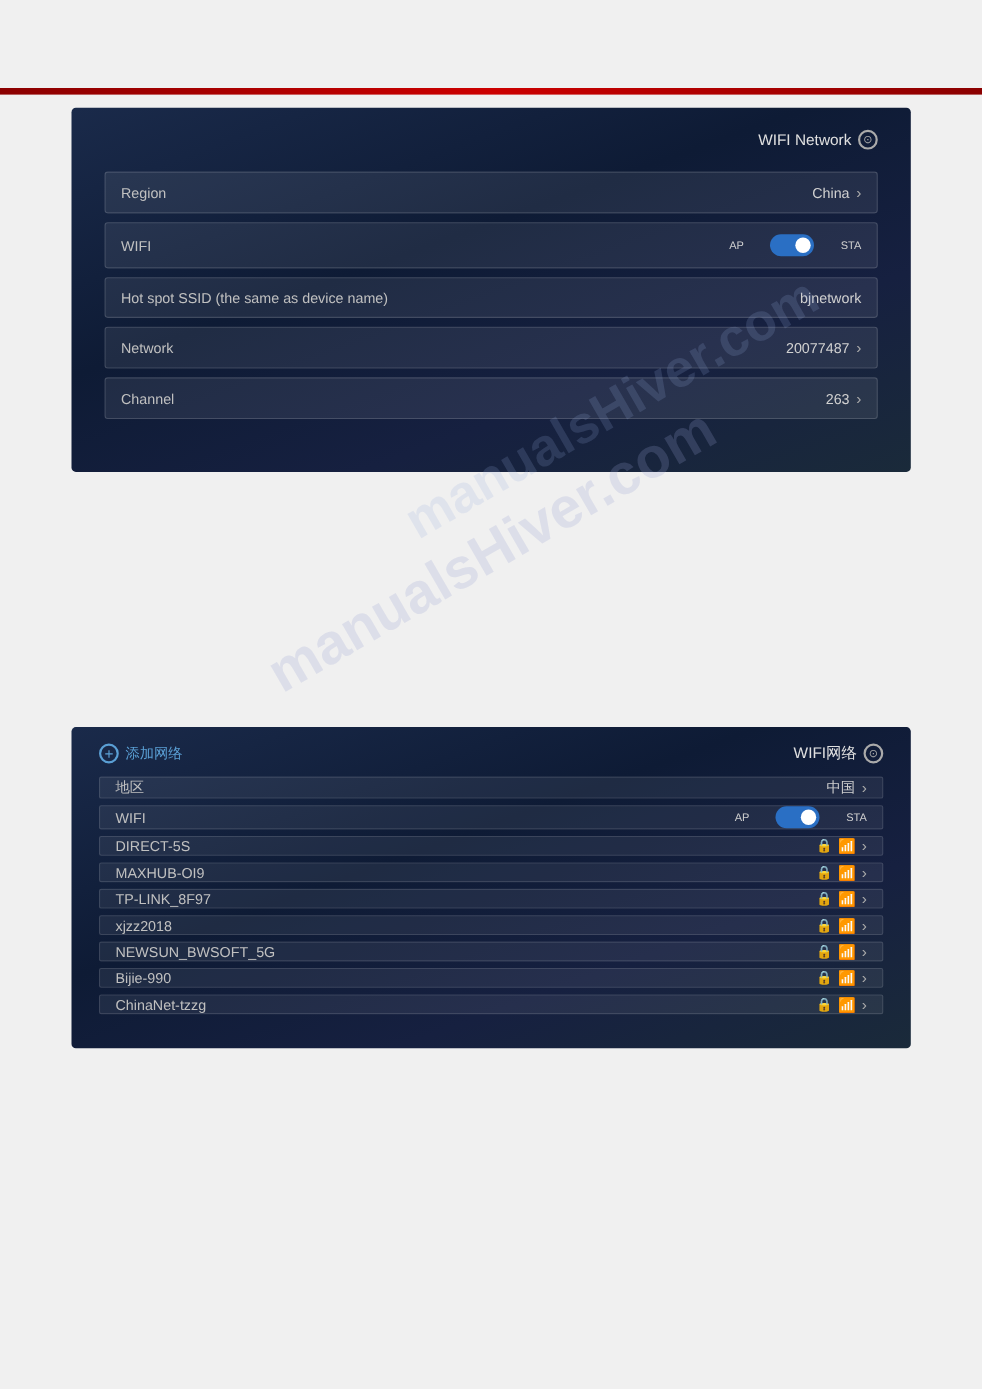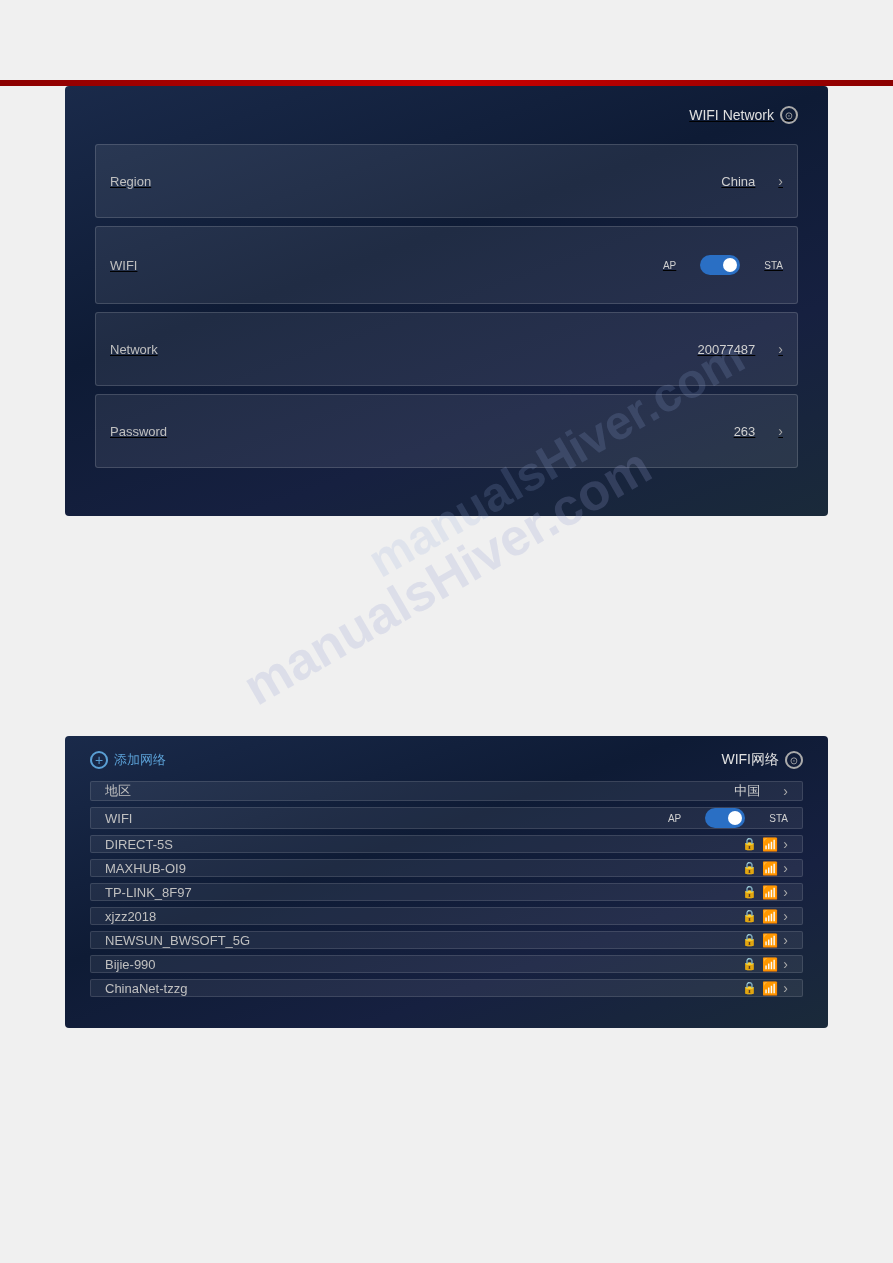--- a/index.html
+++ b/index.html
@@ -14,26 +14,25 @@
     
     .top-border {
       width: 100%;
       height: 6px;
       background: linear-gradient(to right, #8b0000, #cc0000, #8b0000);
       margin-top: 80px;
     }
 
     
     .panel {
-      margin: 0 65px;
+      margin: 12px 65px;
       background: linear-gradient(160deg, #1a2a4a 0%, #0e1b35 40%, #162040 70%, #1a2a3a 100%);
       border-radius: 4px;
       padding: 20px 30px 40px 30px;
       position: relative;
-      text-decoration: underline;
     }
 
     .panel-header {
       display: flex;
       justify-content: flex-end;
       align-items: center;
       margin-bottom: 20px;
     }
 
     .panel-title {
@@ -53,38 +52,38 @@
       align-items: center;
       justify-content: center;
       font-size: 10px;
       color: #aaa;
     }
 
     .menu-row {
       background: rgba(255,255,255,0.08);
       border: 1px solid rgba(255,255,255,0.15);
       border-radius: 3px;
-      padding: 28px 14px;
+      padding: 10px 14px;
       display: flex;
       align-items: center;
       justify-content: space-between;
       margin-bottom: 8px;
       color: #d0d0d0;
       font-size: 13px;
     }
 
     .menu-row-label {
       color: #c0c0c0;
       font-size: 13px;
     }
 
     .menu-row-value {
       display: flex;
       align-items: center;
-      gap: 23px;
+      gap: 6px;
       color: #d0d0d0;
       font-size: 13px;
     }
 
     .chevron {
       color: #aaa;
       font-size: 14px;
     }
 
     
@@ -240,31 +239,37 @@
 
   <div class="menu-row">
     <span class="menu-row-label">WIFI</span>
     <div class="toggle-container">
       <span>AP</span>
       <div class="toggle-switch"></div>
       <span>STA</span>
     </div>
   </div>
 
+  <div class="menu-row">
+    <span class="menu-row-label">Hot spot SSID (the same as device name)</span>
+    <div class="menu-row-value">
+      <span>bjnetwork</span>
+    </div>
+  </div>
 
   <div class="menu-row">
     <span class="menu-row-label">Network</span>
     <div class="menu-row-value">
       <span>20077487</span>
       <span class="chevron">›</span>
     </div>
   </div>
 
   <div class="menu-row">
-    <span class="menu-row-label">Password</span>
+    <span class="menu-row-label">Channel</span>
     <div class="menu-row-value">
       <span>263</span>
       <span class="chevron">›</span>
     </div>
   </div>
 
   <div class="watermark-top">manualsHiver.com</div>
 </div>
 
 <div class="spacer">

